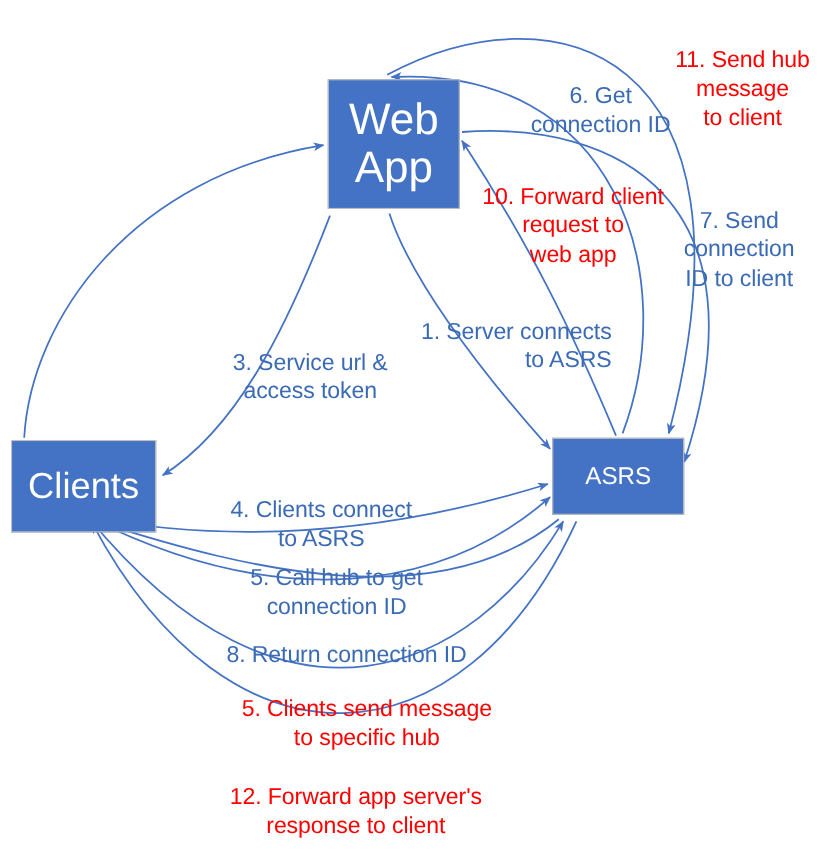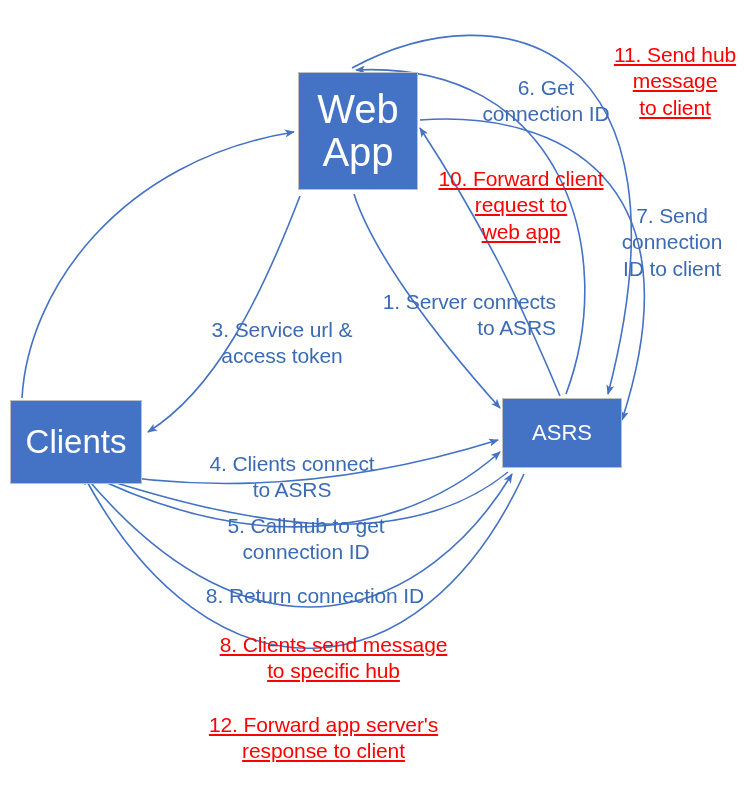--- a/index.html
+++ b/index.html
@@ -55,29 +55,29 @@
   .flow-label {
     position: absolute;
     text-align: center;
     font-family: "Liberation Sans", sans-serif;
     font-size: 21px;
     line-height: 1.25;
     white-space: pre-line;
     letter-spacing: -0.1px;
   }
   .lbl-blue { color: #3B6BB5; }
-  .lbl-red  { color: #FF0000; text-decoration: underline; }
+  .lbl-red  { color: #FF0000; }
 
   #label-1  { left: 366px; top: 289px; width: 190px; text-align: right; }
   #label-2  { left: 58px;  top: 197px; width: 175px; }
   #label-3  { left: 196px; top: 317px; width: 172px; }
   #label-4  { left: 192px; top: 451px; width: 200px; }
   #label-5  { left: 210px; top: 513px; width: 192px; }
   #label-6  { left: 466px; top: 75px;  width: 160px; }
-  #label-7  { left: 598px; top: 203px; width: 148px; }
+  #label-7  { left: 598px; top: 188px; width: 148px; }
   #label-8  { left: 190px; top: 583px; width: 250px; }
   #label-9  { left: 206px; top: 632px; width: 255px; }
   #label-10 { left: 428px; top: 166px; width: 186px; }
   #label-11 { left: 602px; top: 42px;  width: 146px; }
   #label-12 { left: 196px; top: 712px; width: 255px; }
 </style>
 </head>
 <body>
 
 <div id="diagram-root">
@@ -139,21 +139,21 @@
 
   <div class="flow-label lbl-blue" id="label-6">6. Get
 connection ID</div>
 
   <div class="flow-label lbl-blue" id="label-7">7. Send
 connection
 ID to client</div>
 
   <div class="flow-label lbl-blue" id="label-8">8. Return connection ID</div>
 
-  <div class="flow-label lbl-red" id="label-9">8. Clients send message
+  <div class="flow-label lbl-red" id="label-9">5. Clients send message
 to specific hub</div>
 
   <div class="flow-label lbl-red" id="label-10">10. Forward client
 request to
 web app</div>
 
   <div class="flow-label lbl-red" id="label-11">11. Send hub
 message
 to client</div>
 

